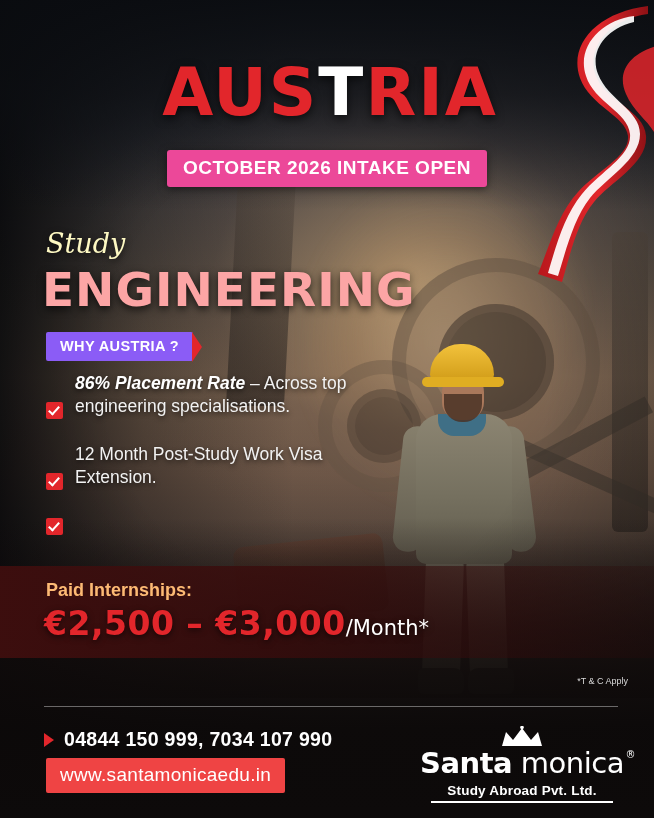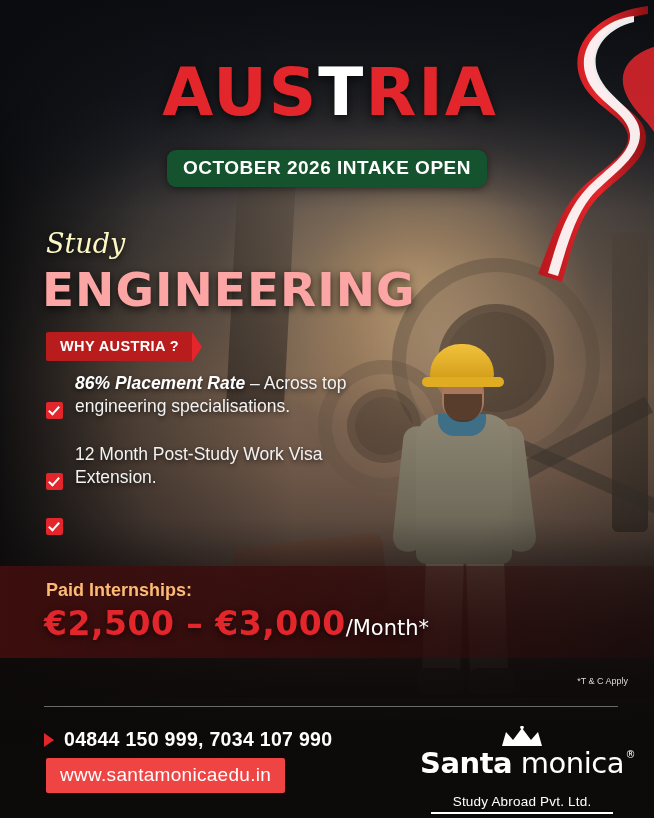--- a/index.html
+++ b/index.html
@@ -174,26 +174,26 @@
     color: #ffffff;
     margin: 8px;
     padding-left: 6px;
     text-shadow: 0 3px 10px rgba(0,0,0,0.65);
   }
   .austria-title .red { color: #e2262b; }
   .intake-badge {
     display: inline-block;
     margin-top: 16px;
     padding: 7px 16px 8px;
-    background: #14532d;
+    background: #ec4899;
     color: #ffffff;
     font-size: 19px;
     font-weight: 700;
     letter-spacing: 0.5px;
-    border-radius: 9px;
+    border-radius: 3px;
     box-shadow: 0 2px 8px rgba(0,0,0,0.5);
   }
 
   
   .study-word {
     position: absolute;
     left: 46px; top: 228px;
     font-family: "DejaVu Serif", serif;
     font-style: italic;
     font-size: 27px;
@@ -208,21 +208,21 @@
     font-size: 47px;
     letter-spacing: 1px;
     color: #fca5a5;
     text-shadow: 0 3px 9px rgba(0,0,0,0.7);
   }
 
   
   .why-tag {
     position: absolute;
     left: 46px; top: 332px;
-    background: #b91c1c;
+    background: #8b5cf6;
     color: #fff;
     font-size: 14.5px;
     font-weight: 700;
     letter-spacing: 0.4px;
     padding: 6px 14px 7px;
     border-radius: 2px;
   }
   .why-tag::after {
     content: "";
     position: absolute;
@@ -364,23 +364,23 @@
   }
   .logo-name .thin { font-weight: 400; }
   .logo-reg {
     position: absolute;
     right: -11px; top: 2px;
     font-size: 10px;
     font-weight: 400;
   }
   .logo-sub {
     font-size: 13.5px;
-    font-weight: 400;
+    font-weight: 700;
     letter-spacing: 0.2px;
-    margin-top: 16px;
+    margin-top: 5px;
   }
   .logo-underline {
     width: 182px; height: 2px;
     background: #ffffff;
     margin: 3px auto 0;
   }
 </style>
 </head>
 <body>
 

